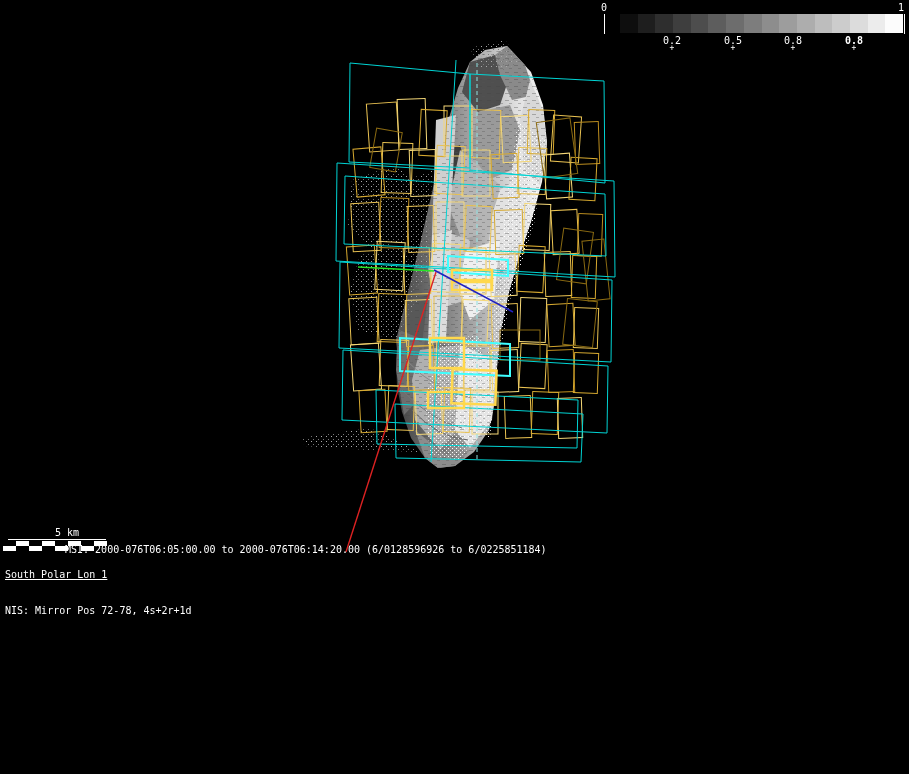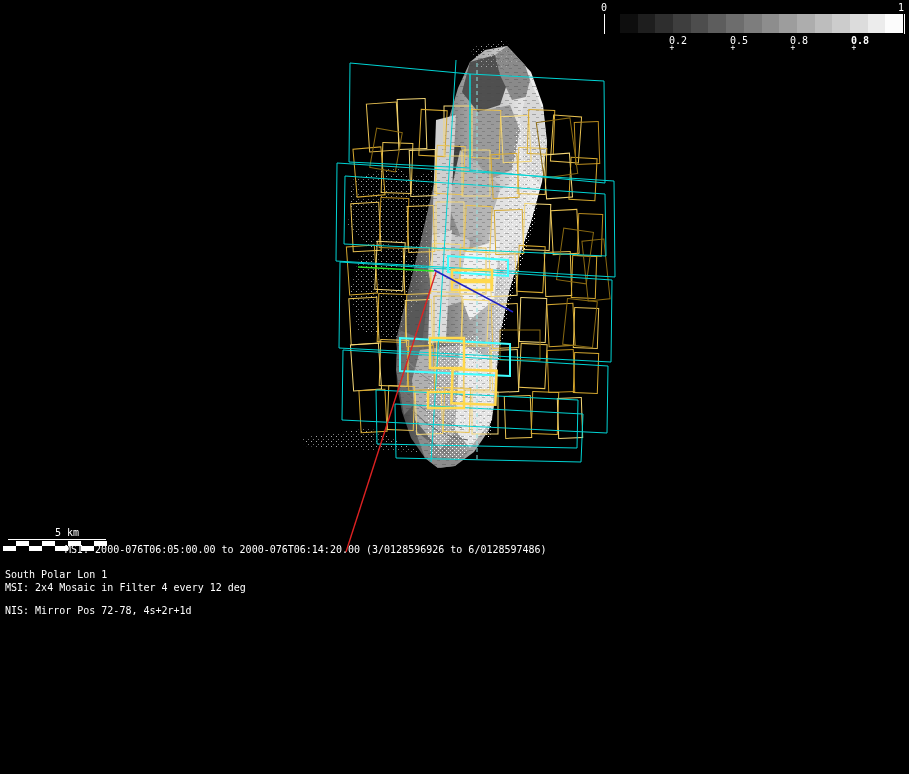--- a/index.html
+++ b/index.html
@@ -9,32 +9,32 @@
        line-height:12px;white-space:pre;}
   .statusline .lbl{margin-right:6px;}
   
   #colorbar{position:absolute;left:0;top:0;width:909px;height:55px;}
   #cb-bar{position:absolute;left:620px;top:14px;width:283px;height:19px;font-size:0;}
   #cb-bar .step{display:inline-block;height:19px;}
   .cb-endline{position:absolute;top:14px;width:1px;height:20px;background:#fff;}
   #cb-min{position:absolute;left:604px;top:2px;transform:translateX(-50%);}
   #cb-max{position:absolute;left:901px;top:2px;transform:translateX(-50%);}
   .cb-ticklabel{position:absolute;top:35px;transform:translateX(-50%);color:#fff;
-       font:10px "DejaVu Sans Mono",monospace;margin-left:6px;}
+       font:10px "DejaVu Sans Mono",monospace;}
   .cb-plus{position:absolute;top:43px;transform:translateX(-50%);color:#fff;
        font:8px "DejaVu Sans Mono",monospace;}
   
   #scalebar-label{left:55px;top:527px;width:52px;text-align:left;}
   #scalebar-line{position:absolute;left:8px;top:539px;width:98px;height:1px;background:#fff;}
   #checker{position:absolute;left:3px;top:541px;font-size:0;line-height:0;}
   #checker .cell{position:absolute;width:13px;height:5px;}
   
   #nis-line{left:65px;top:531px;}
   #msi-line{left:65px;top:544px;}
-  #desc1{left:5px;top:569px;}
+  #desc1{left:5px;top:569px;text-decoration:underline;}
   #desc2{left:5px;top:582px;}
   #desc3{left:5px;top:595px;margin-top:10px;}
   #scene{position:absolute;left:0;top:0;}
 </style>
 </head>
 <body>
 
 <div id="app">
 
   <svg id="scene" width="909" height="774">
@@ -210,19 +210,18 @@
       <div class="cell" style="left: 0px; top: 5px; background: rgb(255, 255, 255);"></div>
       <div class="cell" style="left: 13px; top: 5px; background: rgb(0, 0, 0);"></div>
       <div class="cell" style="left: 26px; top: 5px; background: rgb(255, 255, 255);"></div>
       <div class="cell" style="left: 39px; top: 5px; background: rgb(0, 0, 0);"></div>
       <div class="cell" style="left: 52px; top: 5px; background: rgb(255, 255, 255);"></div>
       <div class="cell" style="left: 65px; top: 5px; background: rgb(0, 0, 0);"></div>
       <div class="cell" style="left: 78px; top: 5px; background: rgb(255, 255, 255);"></div>
       <div class="cell" style="left: 91px; top: 5px; background: rgb(0, 0, 0);"></div>
     </div>
 
-  <div class="txt statusline" id="msi-line"><span class="lbl">MSI:</span><span>2000-076T06:05:00.00 to 2000-076T06:14:20.00 (3/0128596926 to 6/0128597486)</span></div>
+  <div class="txt statusline" id="msi-line"><span class="lbl">MSI:</span><span>2000-076T06:05:00.00 to 2000-076T06:14:20.00 (6/0128596926 to 6/0225851184)</span></div>
 
   <div class="txt" id="desc1">South Polar Lon 1</div>
-  <div class="txt" id="desc2">MSI: 2x4 Mosaic in Filter 4 every 12 deg</div>
   <div class="txt" id="desc3">NIS: Mirror Pos 72-78, 4s+2r+1d</div>
 
 </div>
 
 </body></html>

